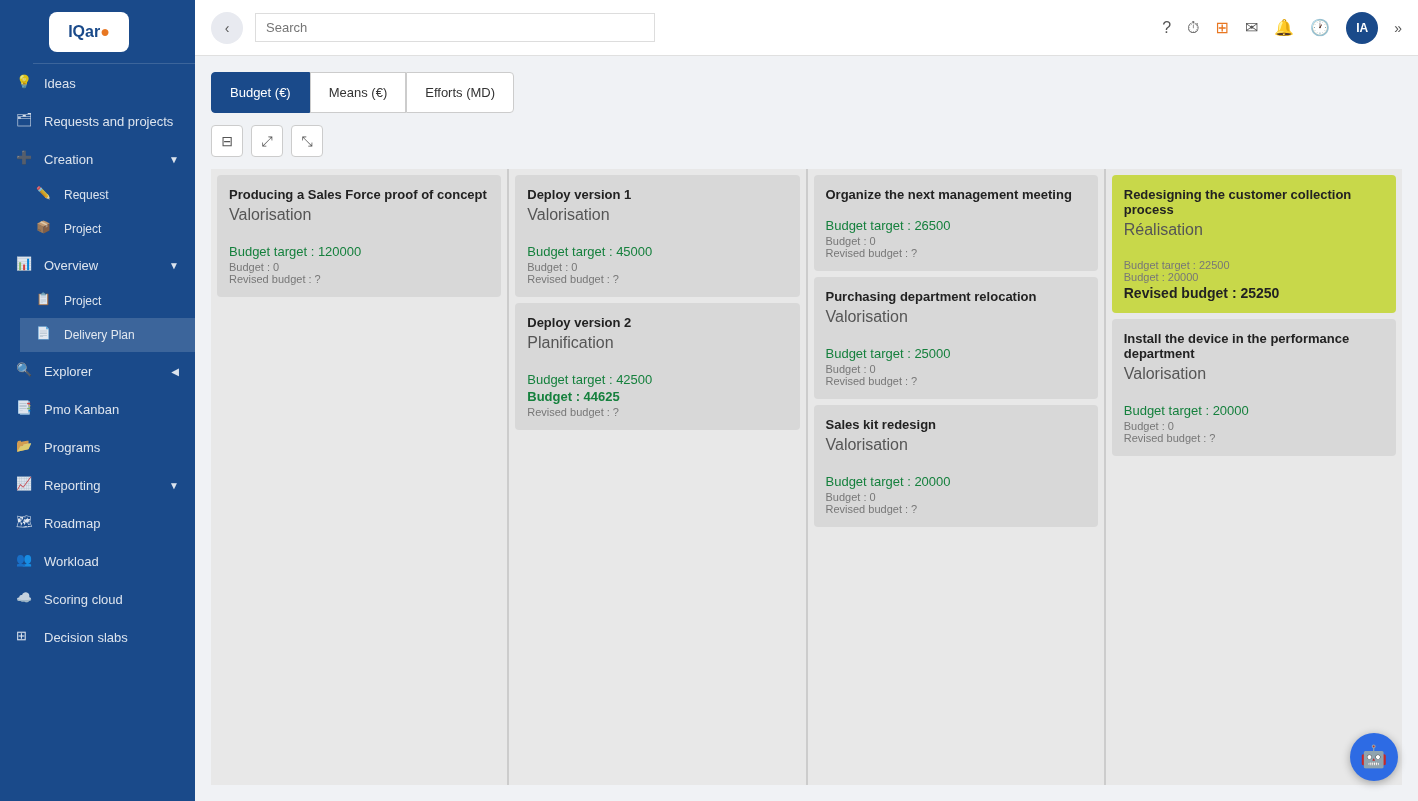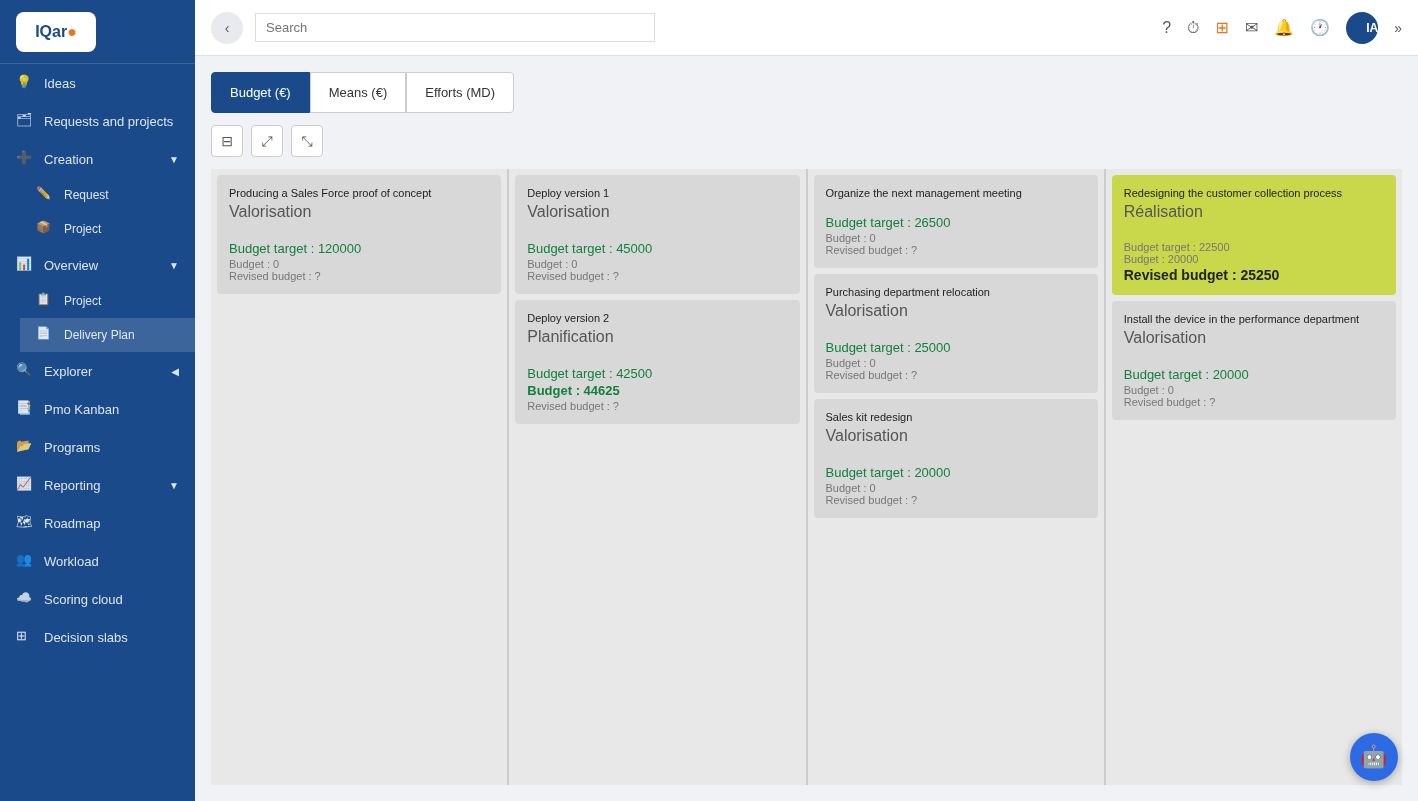--- a/index.html
+++ b/index.html
@@ -15,20 +15,21 @@
       flex-shrink: 0;
       height: 801px;
       overflow-y: auto;
     }
     .sidebar-logo {
       padding: 12px 16px;
       border-bottom: 1px solid rgba(255,255,255,0.15);
       display: flex;
       align-items: center;
       height: 64px;
+      margin-left: 33px;
     }
     .logo-box {
       background: white;
       border-radius: 8px;
       width: 80px;
       height: 40px;
       display: flex;
       align-items: center;
       justify-content: center;
       font-weight: bold;
@@ -98,21 +99,21 @@
     }
     .header-icon {
       cursor: pointer;
       color: #555;
       font-size: 16px;
     }
     .header-avatar {
       width: 32px; height: 32px;
       background: #1a4a8a;
       border-radius: 50%;
-      display: flex; align-items: center; justify-content: flex-end;
+      display: flex; align-items: center; justify-content: center;
       color: white;
       font-size: 12px;
       font-weight: bold;
       cursor: pointer;
     }
     .header-collapse {
       cursor: pointer;
       color: #555;
       font-size: 14px;
     }
@@ -185,22 +186,22 @@
     .card {
       background: #d8d8d8;
       margin: 6px;
       padding: 12px;
       border-radius: 4px;
     }
     .card.highlighted {
       background: #c8d84a;
     }
     .card-title {
-      font-weight: normal;
-      font-size: 11px;
+      font-weight: bold;
+      font-size: 13px;
       color: #222;
       margin-bottom: 4px;
     }
     .card-subtitle {
       font-size: 16px;
       color: #555;
       margin-bottom: 8px;
     }
     .card-budget-main {
       font-size: 13px;

